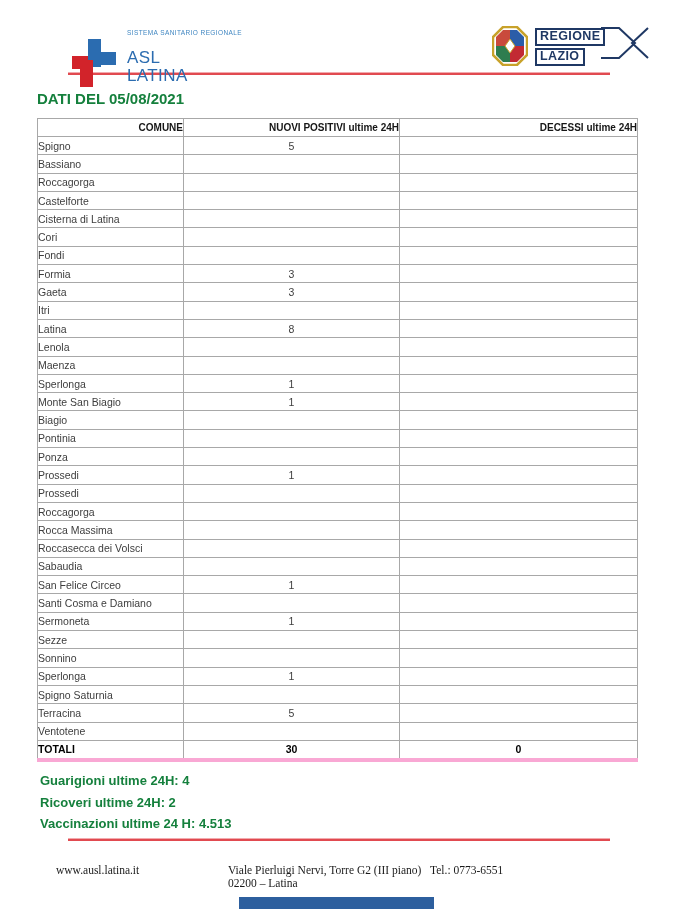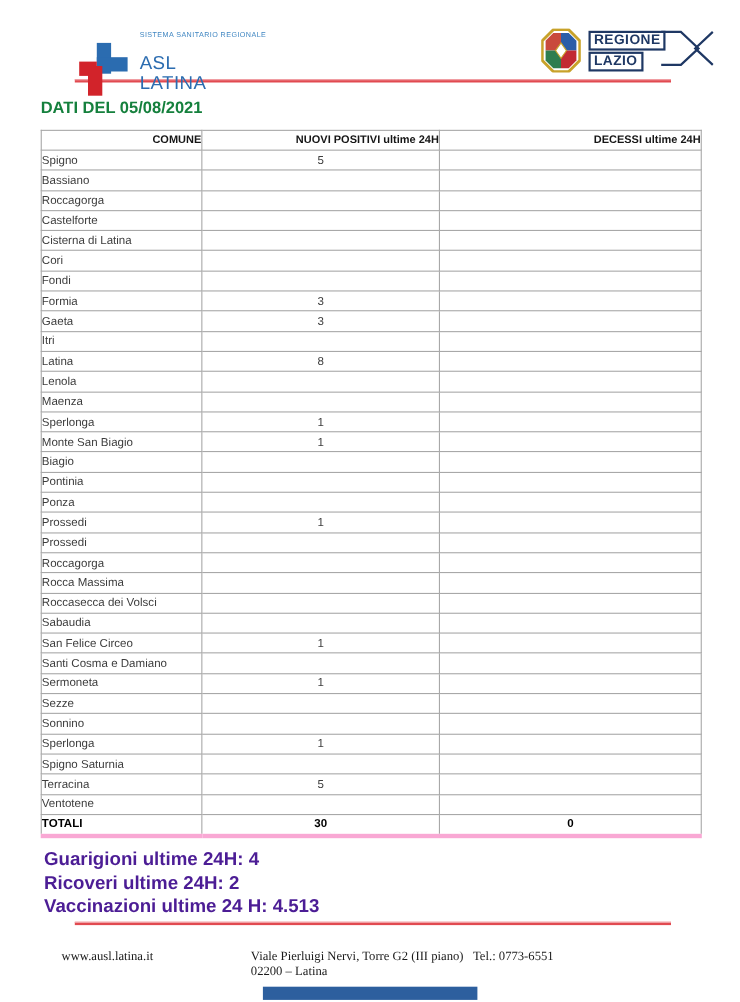--- a/index.html
+++ b/index.html
@@ -38,21 +38,21 @@
   table.data{border-collapse:collapse; table-layout:fixed; width:600px;
              margin:11px 0 0 37px; font-size:10.5px; color:#3d3d3d;}
   table.data col.c1{width:146px;} table.data col.c2{width:216px;} table.data col.c3{width:238px;}
   table.data th{border:1px solid var(--tbl-border); height:17px; font-size:10px;
                 font-weight:bold; color:#161616; text-align:right; padding:0;}
   table.data td{border:1px solid var(--tbl-border); height:17.3px; padding:0; overflow:hidden;}
   td.td-comune{text-align:left; padding-left:7px;}
   td.td-num{text-align:center;}
   tr.totals td{font-weight:bold; color:#000; border-bottom:4px solid #f9a8d4;}
   
-  .summary{margin:8px 0 0 40px; font-size:17px; font-weight:bold; color:#4c1d95; line-height:21.5px;}
+  .summary{margin:8px 0 0 40px; font-size:13px; font-weight:bold; color:#15803d; line-height:21.5px;}
   
   .rule2{margin-top:3px;}
   .footer{position:relative; height:70px; margin-top:19px;
           font-family:"Liberation Serif", serif; font-size:11.5px; color:#1a1a1a;}
   .f-web{position:absolute; left:56px; top:4px;}
   .f-addr{position:absolute; left:228px; top:4px; width:196px; line-height:13.5px;font-family:Liberation Serif, serif;}
   .f-tel{position:absolute; left:430px; top:4px;}
   .bottom-bar{position:absolute; left:239px; bottom:2px; width:195px; height:12px;
               background:var(--bar-blue);}
 </style>

